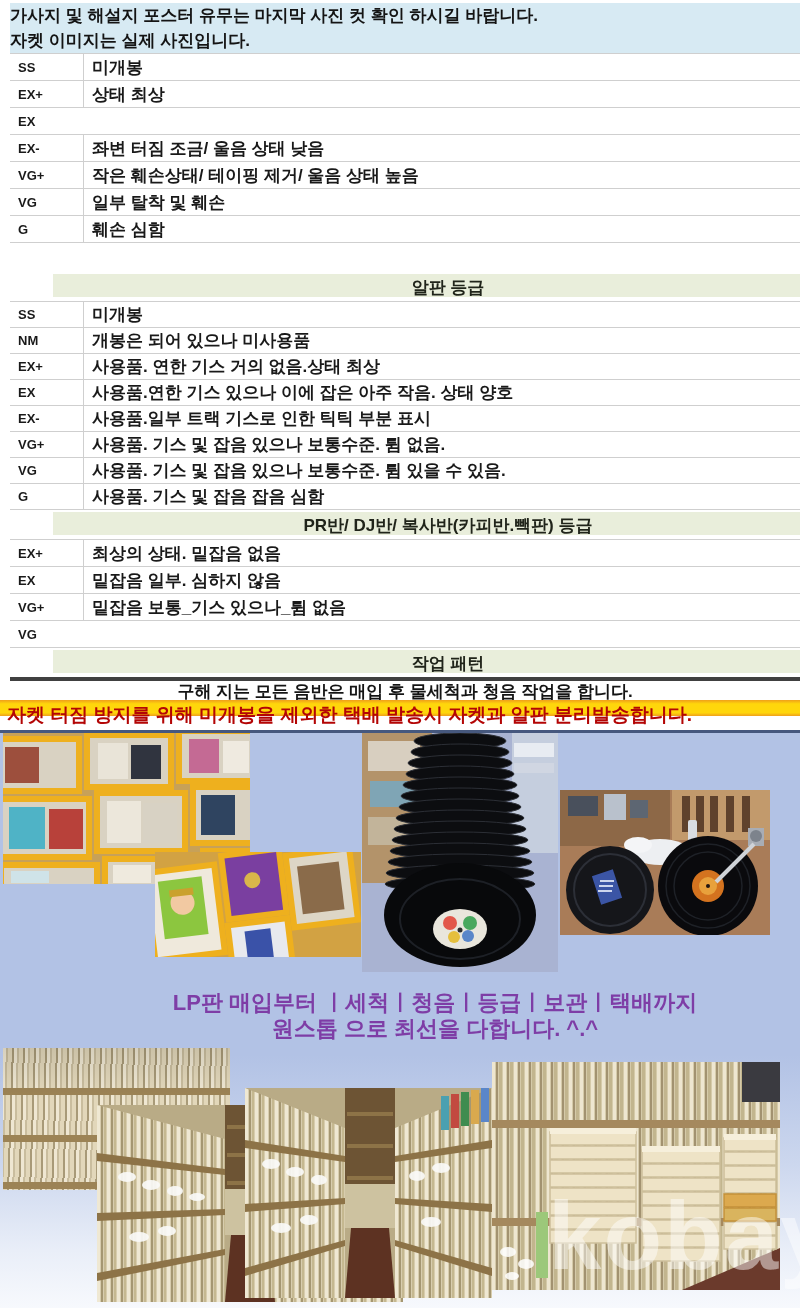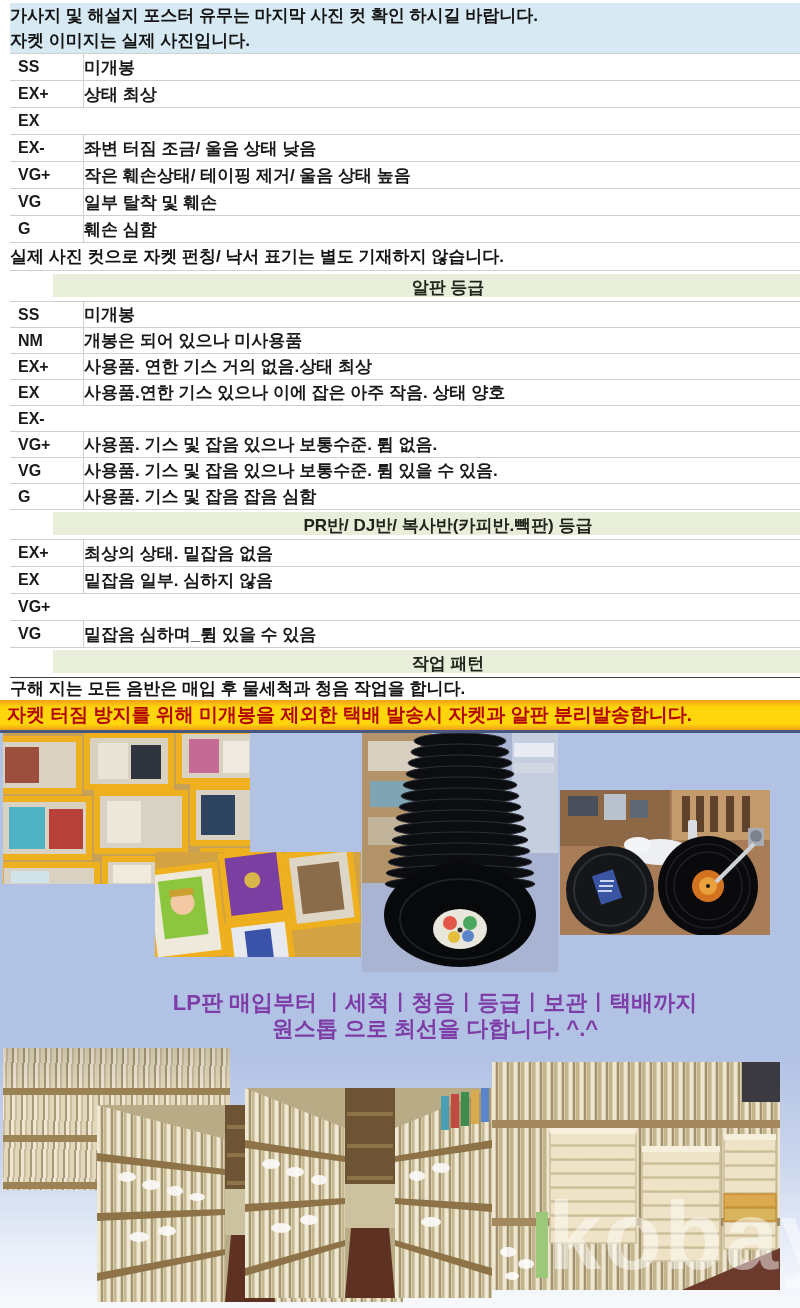--- a/index.html
+++ b/index.html
@@ -10,35 +10,35 @@
   .info-header{position:absolute;left:10px;top:3px;width:790px;height:50px;background:#d7eaf3;
     text-align:left;font-size:17px;line-height:25px;color:#141414;}
 
   
   .grade-table{position:absolute;left:10px;width:790px;border-bottom:1px solid #cfcfcf;}
   #jacket-table{top:53px;}
   #disc-table{top:301px;}
   #pr-table{top:539px;}
   .grade-row{display:flex;align-items:center;height:27px;border-top:1px solid #cfcfcf;box-sizing:border-box;}
   #disc-table .grade-row{height:26px;}
-  .grade-cell{width:73px;padding-left:8px;font-size:16px;flex:none;box-sizing:border-box;}
-  .desc-cell{flex:1;align-self:stretch;display:flex;align-items:center;border-left:1px solid #cfcfcf;padding-left:0;font-size:17px;}
+  .grade-cell{width:73px;padding-left:8px;font-size:13px;flex:none;box-sizing:border-box;}
+  .desc-cell{flex:1;align-self:stretch;display:flex;align-items:center;border-left:1px solid #cfcfcf;padding-left:8px;font-size:17px;}
 
   .note-row{position:absolute;left:10px;width:790px;background:#fff;font-size:17px;color:#141414;}
   #jacket-note{top:242px;height:29px;line-height:27px;border-top:1px solid #cfcfcf;border-bottom:1px solid #cfcfcf;box-sizing:border-box;padding-left:0px;}
-  #work-note{top:677px;height:23px;line-height:22px;border-top:1px solid #404040;box-sizing:border-box;}
+  #work-note{top:677px;height:23px;line-height:22px;border-top:4px solid #404040;box-sizing:border-box;text-align:center;}
 
   .section-header{position:absolute;left:10px;width:790px;height:23px;background:#e9eedb;
     text-align:center;font-size:17px;line-height:27px;color:#20241a;margin-left:43px;}
   #disc-header{top:274px;}
   #pr-header{top:512px;}
   #work-header{top:650px;}
 
   
-  .shipping-banner{position:absolute;left:0;top:700px;width:800px;height:30px;
+  .shipping-banner{position:absolute;left:0;top:700px;width:800px;height:16px;
     background:linear-gradient(180deg,#ef9f1a 0%,#ffd60b 24%,#ffd60b 80%,#ef9f1a 100%);
     color:#b30505;font-size:19px;line-height:30px;padding-left:7px;box-sizing:border-box;letter-spacing:0px;}
 
   
   .photo-section{position:absolute;left:0;top:730px;width:800px;height:578px;box-sizing:border-box;
     border-top:3px solid #46587e;overflow:hidden;
     background:linear-gradient(180deg,#b2c2e5 0%,#b2c2e5 56%,#ccd7ee 75%,#e9eef8 90%,#f7f9fd 100%);}
   .photo{position:absolute;overflow:hidden;}
   .photo svg{display:block;width:100%;height:100%;}
 
@@ -93,21 +93,20 @@
       <div class="grade-row">
         <span class="grade-cell">VG</span>
         <span class="desc-cell">일부 탈착 및 훼손</span>
       </div>
       <div class="grade-row">
         <span class="grade-cell">G</span>
         <span class="desc-cell">훼손 심함</span>
       </div>
     </div>
 
-  <div class="note-row" id="jacket-note">실제 사진 컷으로 자켓 펀칭/ 낙서 표기는 별도 기재하지 않습니다.</div>
 
   <div class="section-header" id="disc-header">알판 등급</div>
   <div class="grade-table" id="disc-table">
       <div class="grade-row">
         <span class="grade-cell">SS</span>
         <span class="desc-cell">미개봉</span>
       </div>
       <div class="grade-row">
         <span class="grade-cell">NM</span>
         <span class="desc-cell">개봉은 되어 있으나 미사용품</span>
@@ -115,20 +114,21 @@
       <div class="grade-row">
         <span class="grade-cell">EX+</span>
         <span class="desc-cell">사용품. 연한 기스 거의 없음.상태 최상</span>
       </div>
       <div class="grade-row">
         <span class="grade-cell">EX</span>
         <span class="desc-cell">사용품.연한 기스 있으나 이에 잡은 아주 작음. 상태 양호</span>
       </div>
       <div class="grade-row">
         <span class="grade-cell">EX-</span>
+        <span class="desc-cell">사용품.일부 트랙 기스로 인한 틱틱 부분 표시</span>
       </div>
       <div class="grade-row">
         <span class="grade-cell">VG+</span>
         <span class="desc-cell">사용품. 기스 및 잡음 있으나 보통수준. 튐 없음.</span>
       </div>
       <div class="grade-row">
         <span class="grade-cell">VG</span>
         <span class="desc-cell">사용품. 기스 및 잡음 있으나 보통수준. 튐 있을 수 있음.</span>
       </div>
       <div class="grade-row">
@@ -142,24 +142,24 @@
       <div class="grade-row">
         <span class="grade-cell">EX+</span>
         <span class="desc-cell">최상의 상태. 밑잡음 없음</span>
       </div>
       <div class="grade-row">
         <span class="grade-cell">EX</span>
         <span class="desc-cell">밑잡음 일부. 심하지 않음</span>
       </div>
       <div class="grade-row">
         <span class="grade-cell">VG+</span>
+        <span class="desc-cell">밑잡음 보통_기스 있으나_튐 없음</span>
       </div>
       <div class="grade-row">
         <span class="grade-cell">VG</span>
-        <span class="desc-cell">밑잡음 심하며_튐 있을 수 있음</span>
       </div>
     </div>
 
   <div class="section-header" id="work-header">작업 패턴</div>
   <div class="note-row" id="work-note">구해 지는 모든 음반은 매입 후 물세척과 청음 작업을 합니다.</div>
 
   <div class="shipping-banner">자켓 터짐 방지를 위해 미개봉을 제외한 택배 발송시 자켓과 알판 분리발송합니다.</div>
 
   <div class="photo-section">
 

